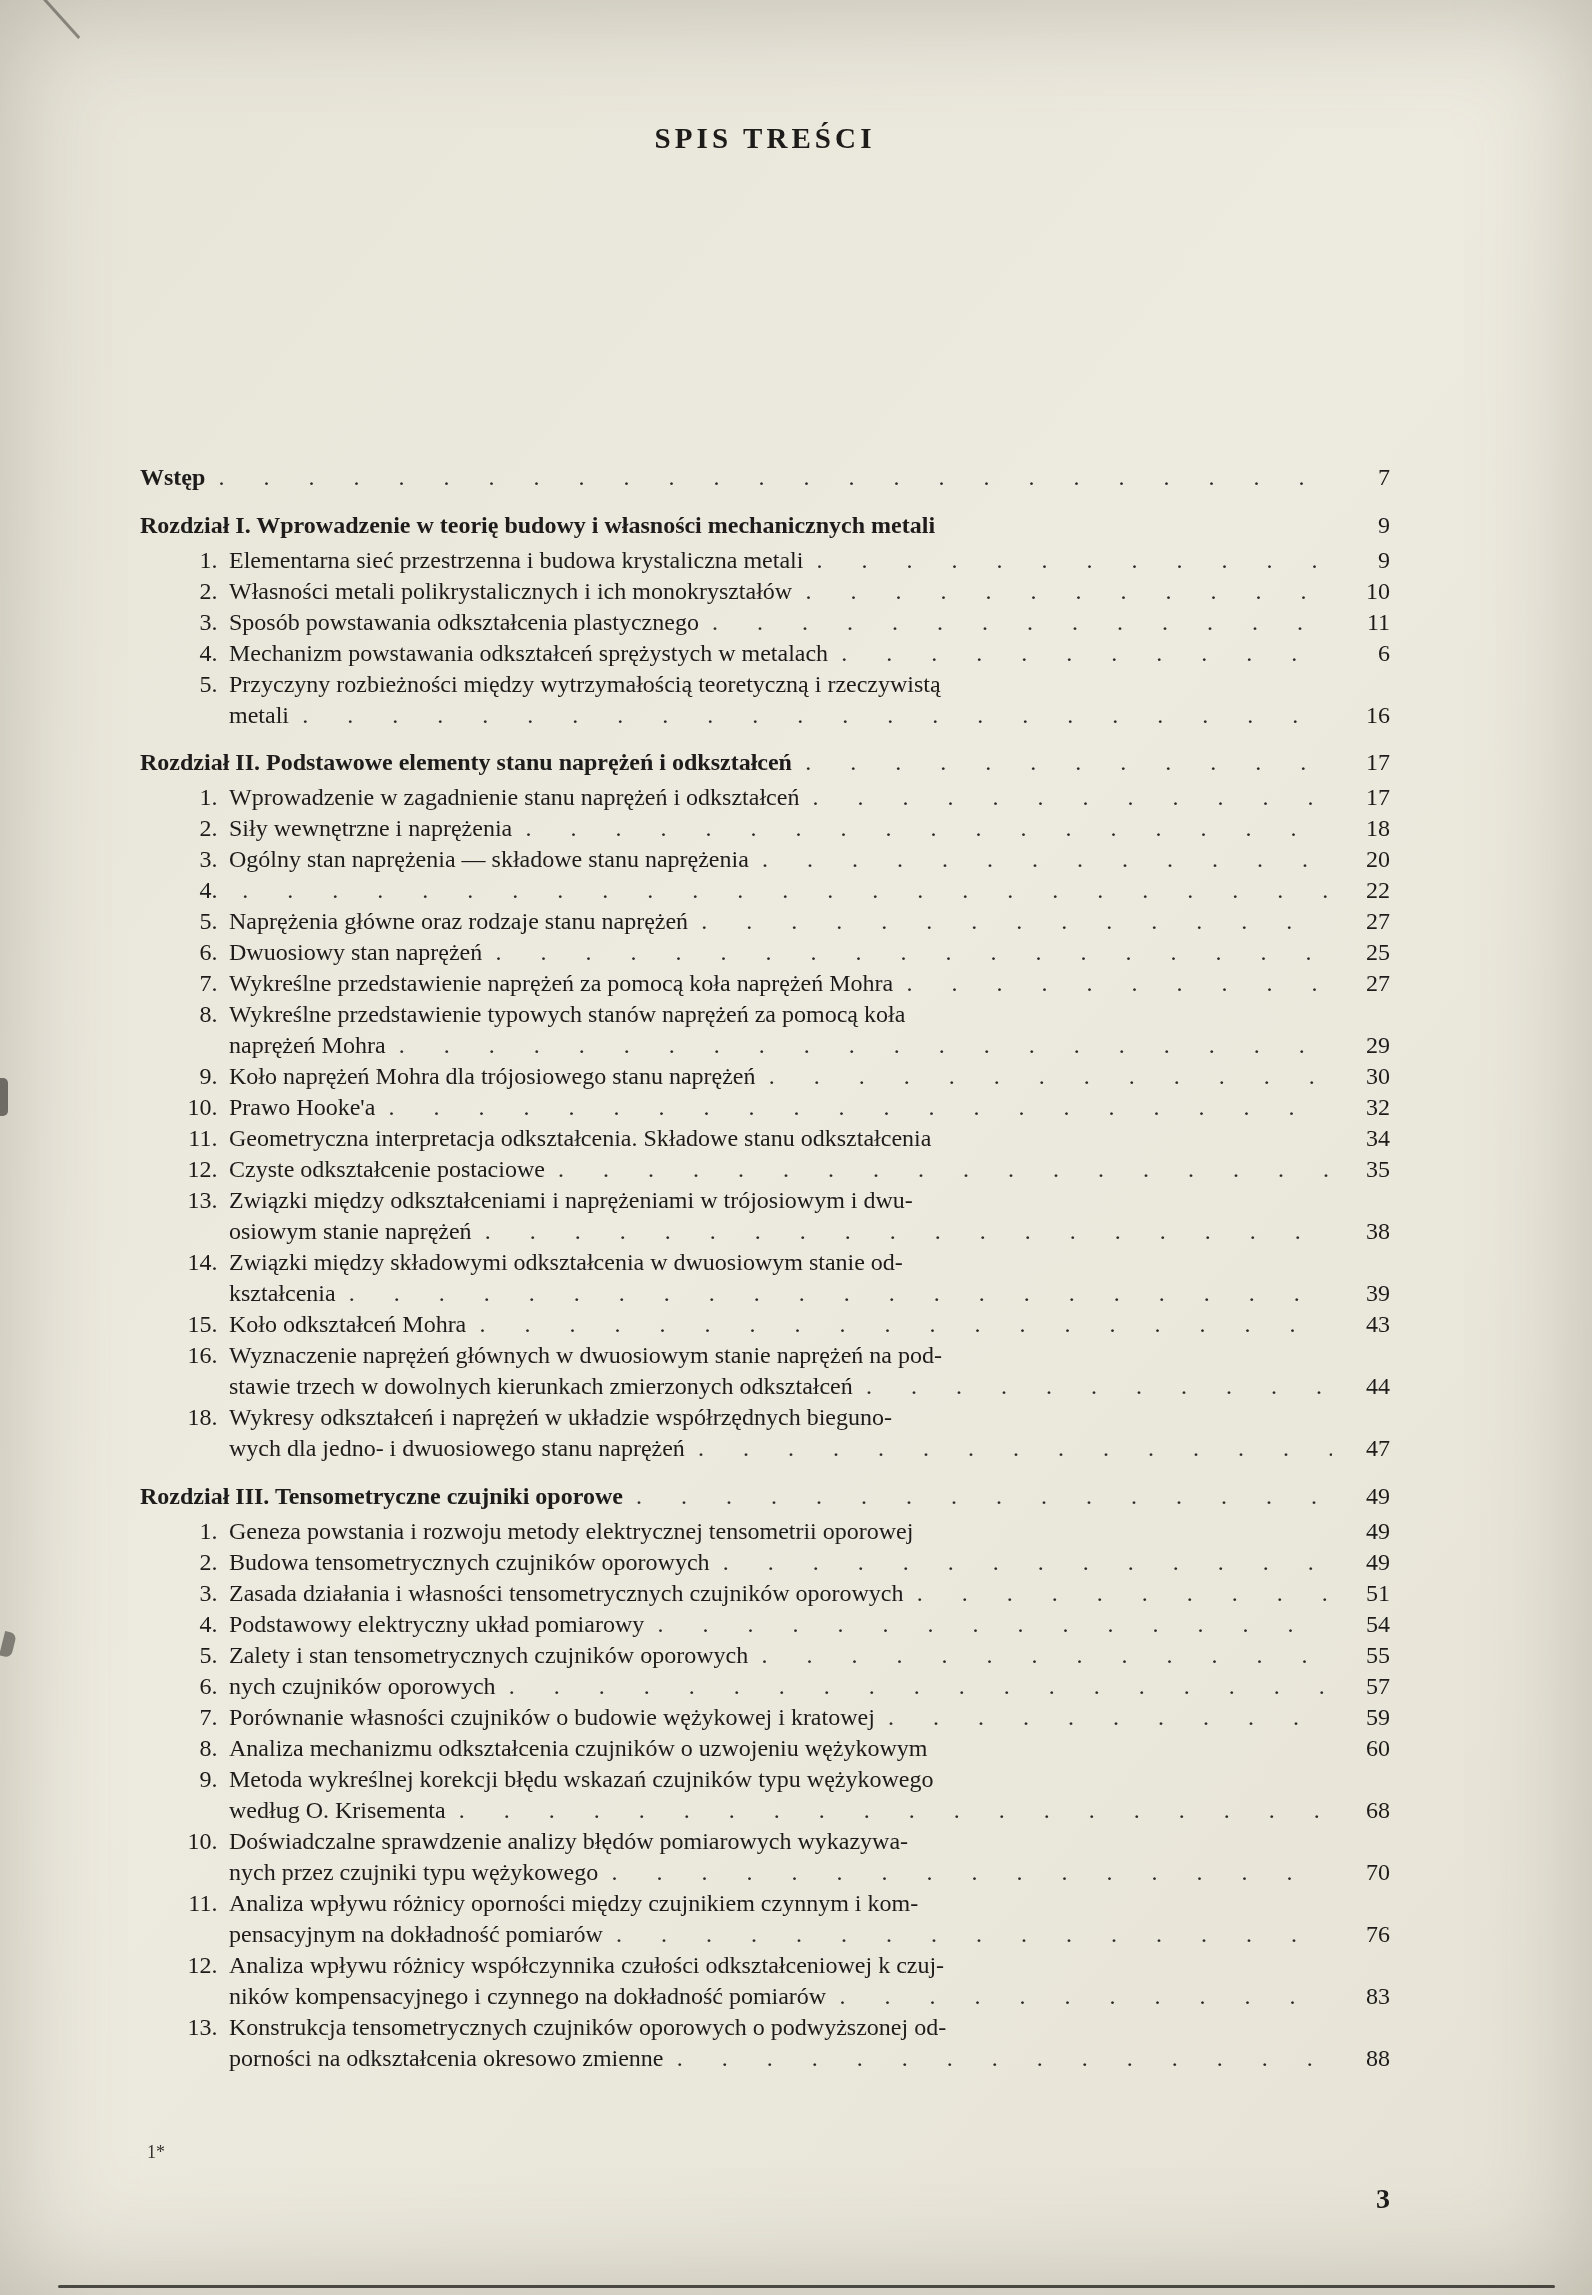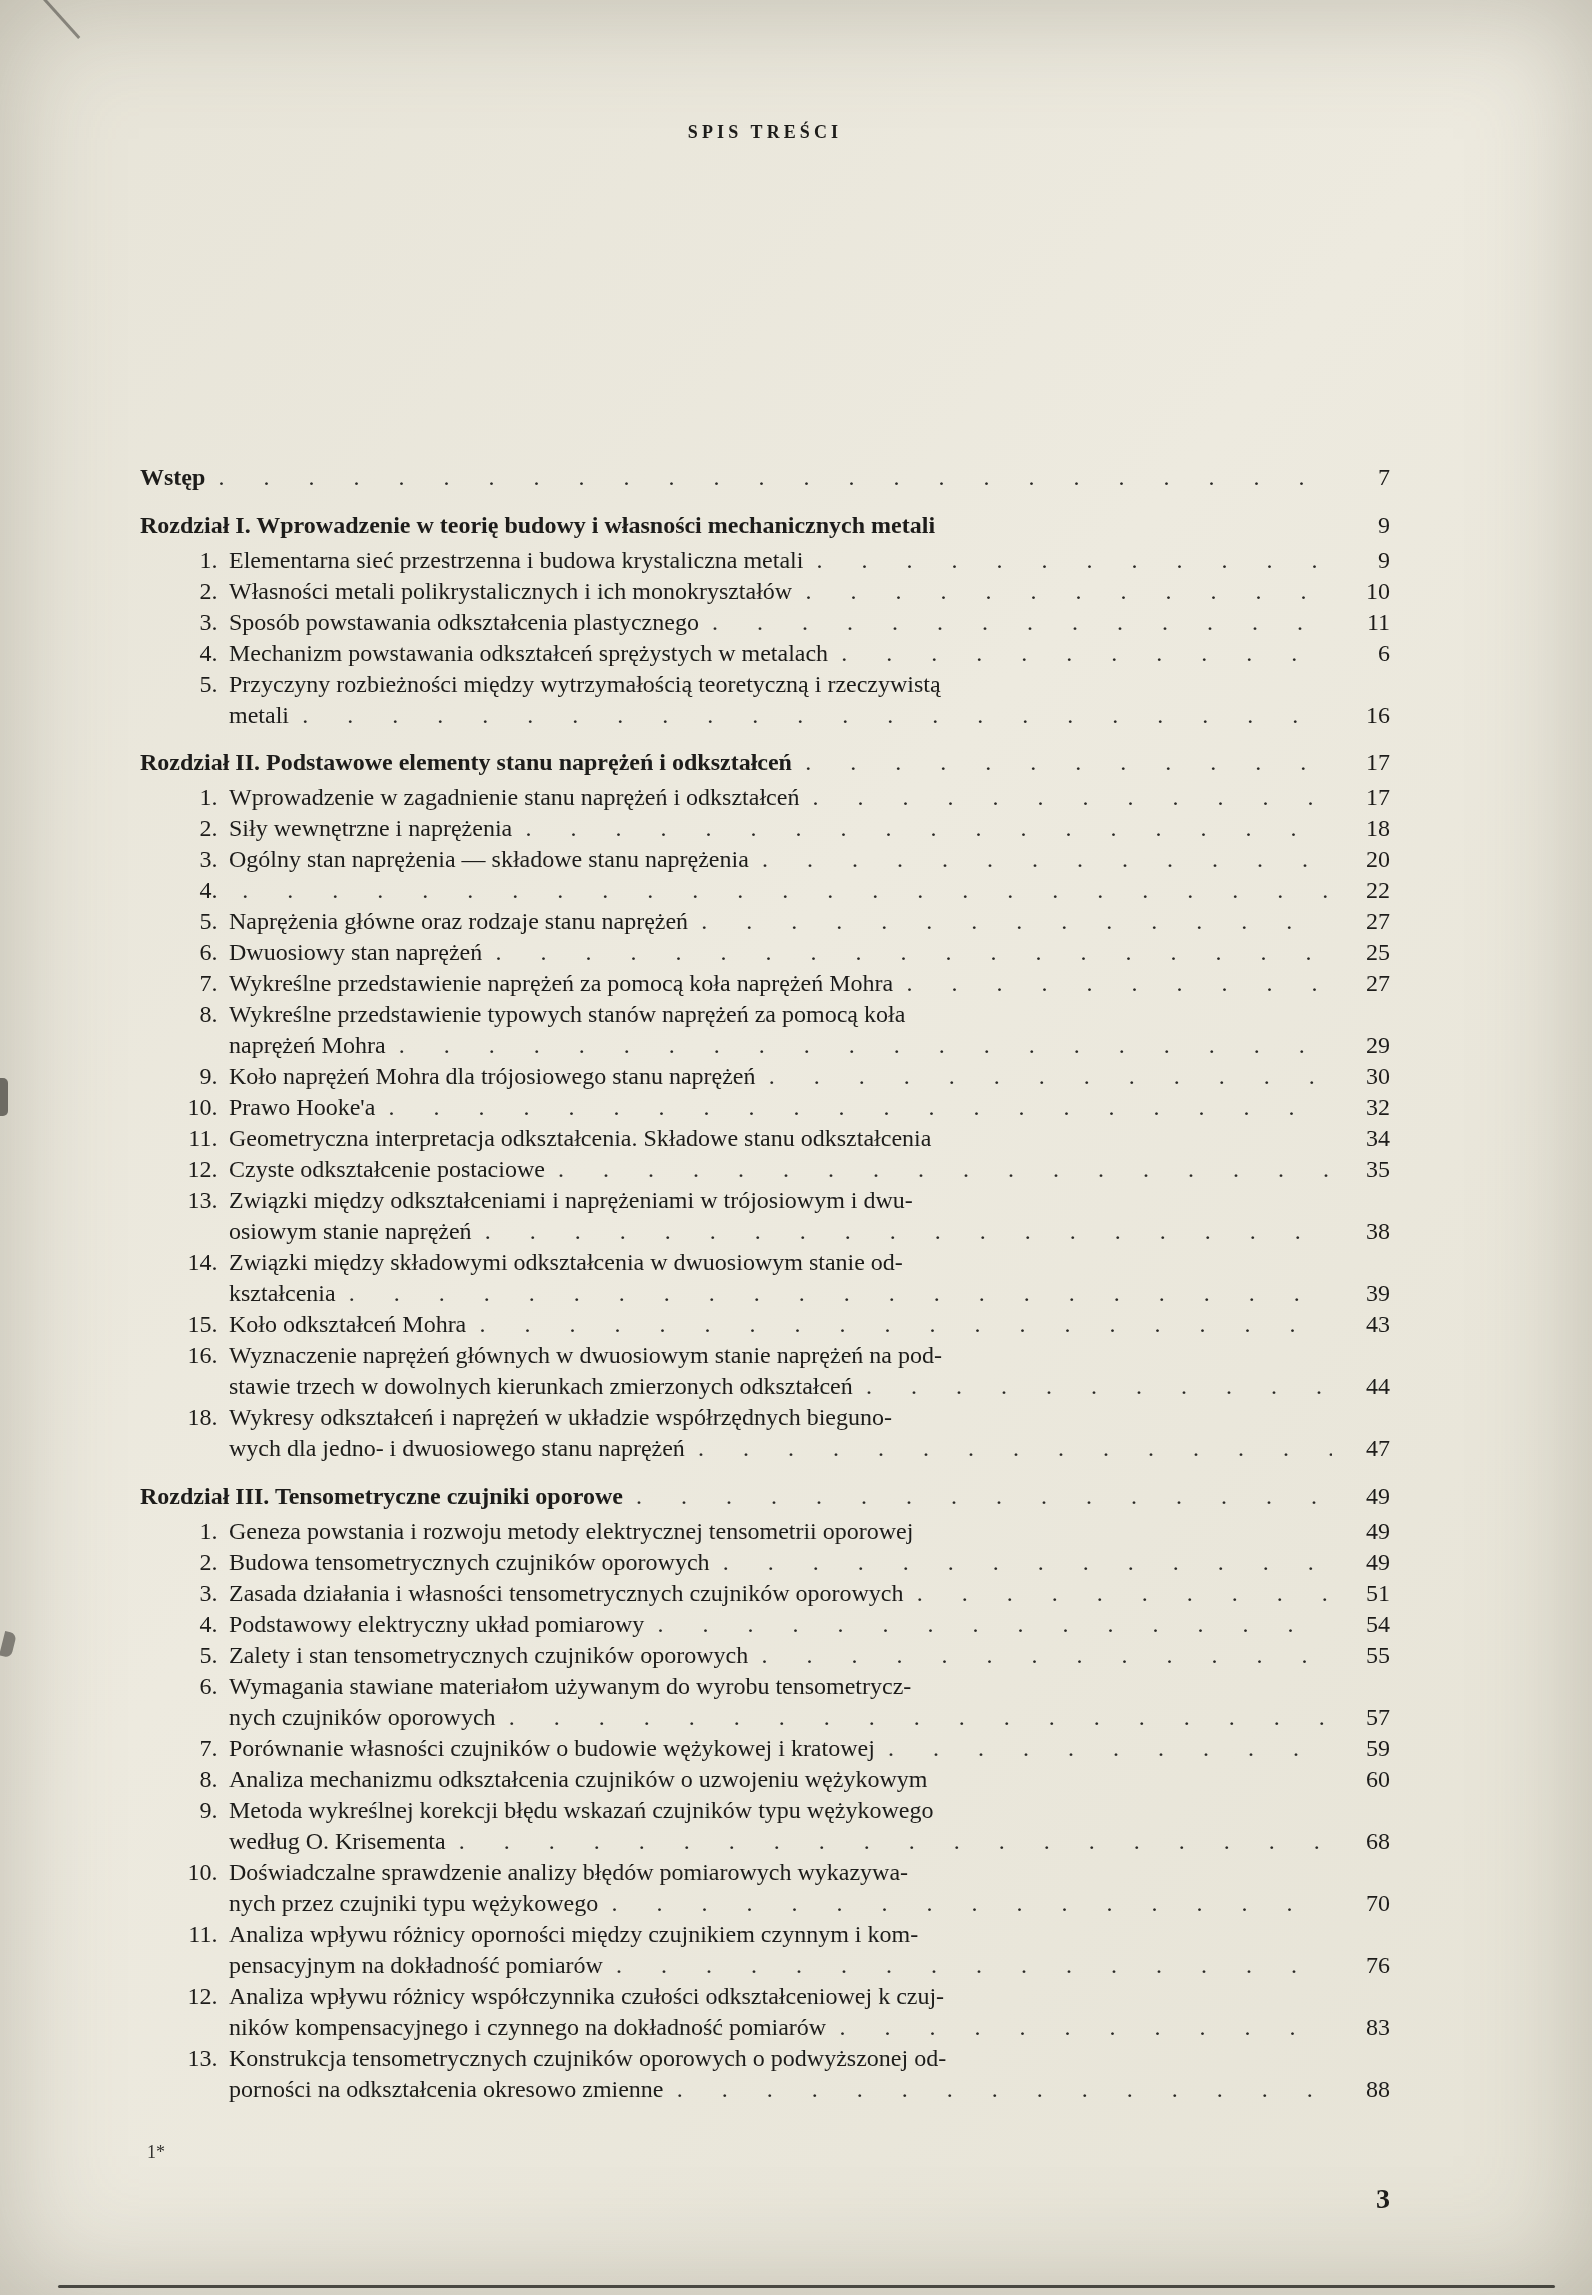--- a/index.html
+++ b/index.html
@@ -12,21 +12,21 @@
   }
   .sheet {
     position:absolute; inset:0;
     background:linear-gradient(130deg,#e7e4d8 0%,#edeadf 45%,#e6e3d6 100%);
     box-shadow:inset 0 0 116px rgba(115,110,95,.38);
     color:#1d1c1a;
   }
   .page-title {
     position:absolute; top:122px; left:140px; right:202px;
     text-align:center; font-weight:bold;
-    font-size:18px; letter-spacing:4.1px;
+    font-size:29px; letter-spacing:4.1px;
   }
   .toc {
     position:absolute; top:462px; left:140px; right:202px;
     font-size:24px; line-height:31px;
   }
   .row { display:flex; align-items:flex-start; }
   .row.front { margin-bottom:16.5px; }
   .row.chapter { margin-top:16.5px; margin-bottom:4.1px; }
   .row.chapter .txt, .row.front .txt { font-weight:bold; }
   .gutter {
@@ -384,21 +384,20 @@
           <span class="line last">
             <span class="txt">Zalety i stan tensometrycznych czujników oporowych</span>
             <span class="leader">. . . . . . . . . . . . . . . . . . . . . . . . . . . . . . . . . . . . . . . . . . . . . . . . . . . . . . . . . . . .</span>
             <span class="pg">55</span>
           </span>
         </span>
       </div>
       <div class="row item">
         <span class="gutter">6.</span>
         <span class="entry-body">
-          <span class="line"><span class="txt">Wymagania stawiane materiałom używanym do wyrobu tensometrycz-</span></span>
           <span class="line last">
             <span class="txt">nych czujników oporowych</span>
             <span class="leader">. . . . . . . . . . . . . . . . . . . . . . . . . . . . . . . . . . . . . . . . . . . . . . . . . . . . . . . . . . . .</span>
             <span class="pg">57</span>
           </span>
         </span>
       </div>
       <div class="row item">
         <span class="gutter">7.</span>
         <span class="entry-body">

